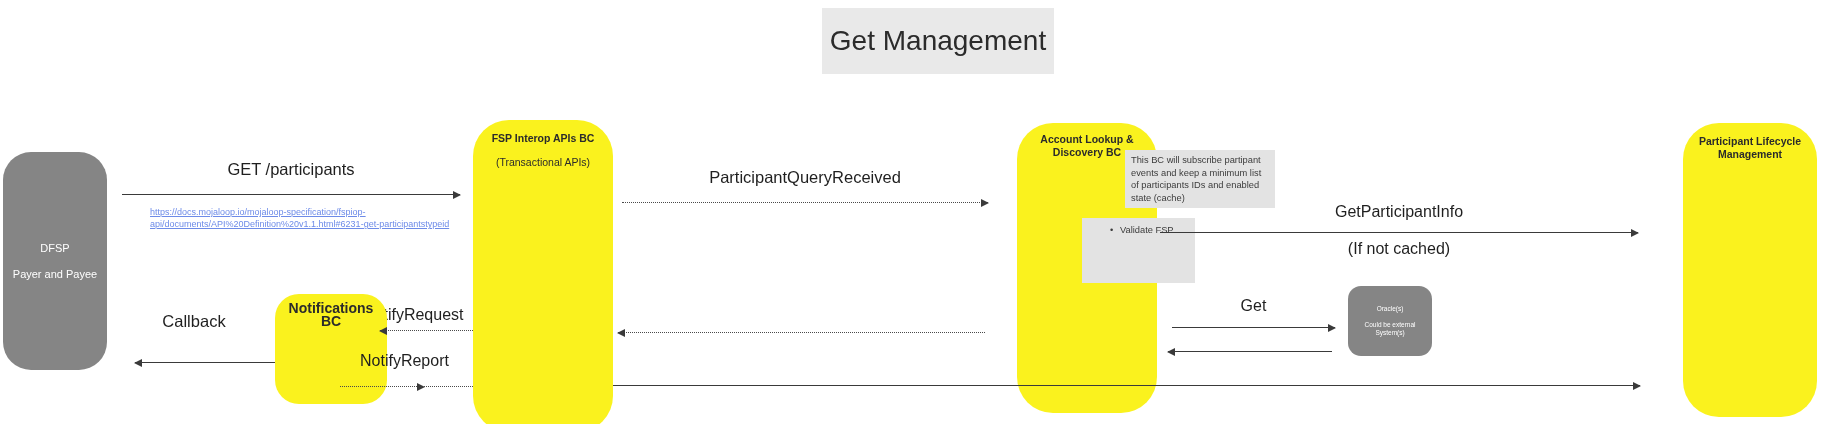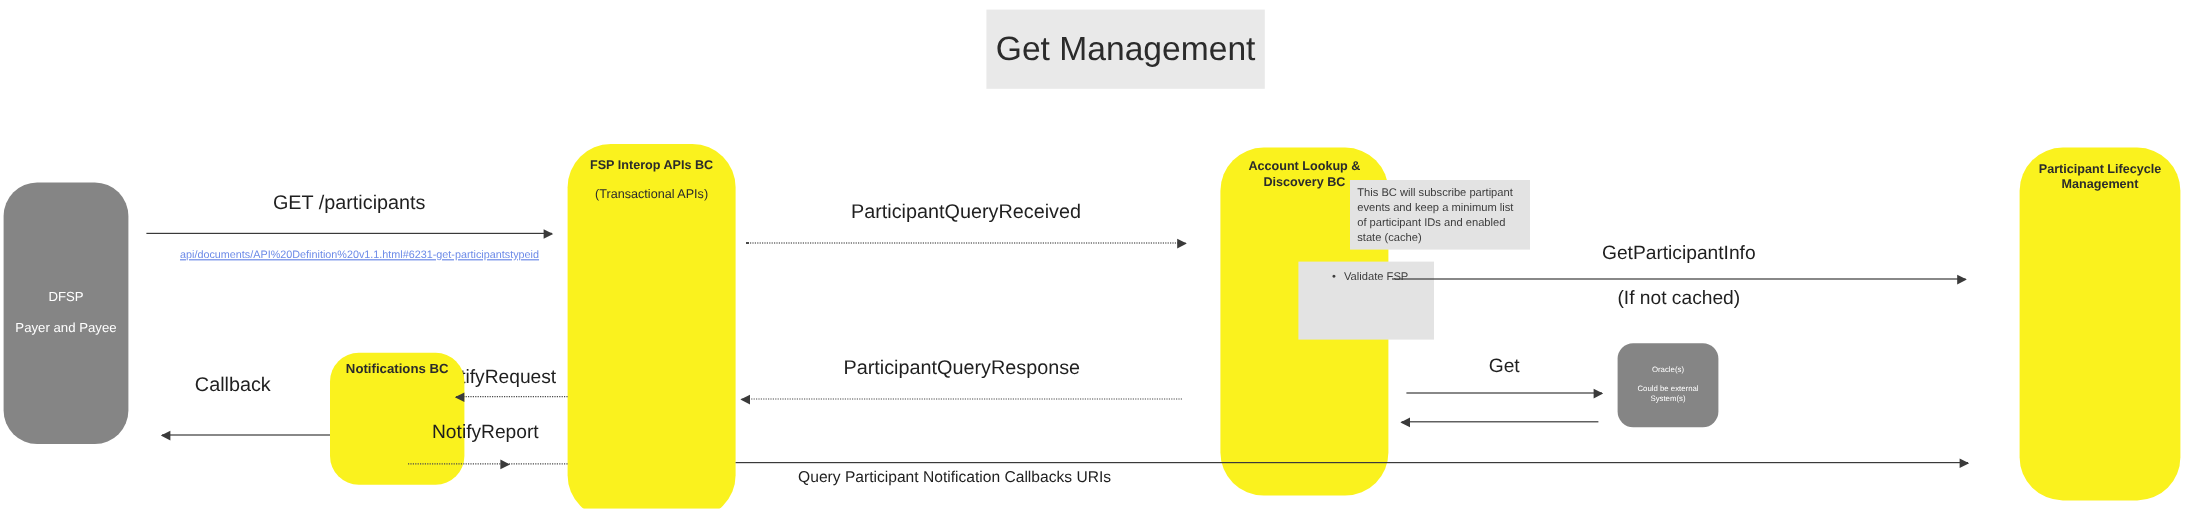--- a/index.html
+++ b/index.html
@@ -57,52 +57,53 @@
     <div>DFSP</div>
     <div style="margin-top:14px;">Payer and Payee</div>
   </div>
 
   <div class="shape yellow" style="left:473px;top:120px;width:140px;height:312px;padding-top:12px;">
     <div class="hdr">FSP Interop APIs BC</div>
     <div class="sub">(Transactional APIs)</div>
   </div>
 
   <div class="shape yellow" style="left:275px;top:294px;width:112px;height:110px;border-radius:24px;padding-top:8px;">
-    <div class="hdr" style="font-size:11px;">Notifications BC</div>
+    <div class="hdr" style="font-size:14px;">Notifications BC</div>
   </div>
 
   <div class="shape yellow" style="left:1017px;top:123px;width:140px;height:290px;padding-top:10px;">
     <div class="hdr">Account Lookup &amp; Discovery BC</div>
   </div>
 
   <div class="shape yellow" style="left:1683px;top:123px;width:134px;height:294px;padding-top:12px;">
     <div class="hdr">Participant Lifecycle Management</div>
   </div>
 
   <div class="shape grayblock oracletext" style="left:1348px;top:286px;width:84px;height:70px;border-radius:13px;padding:0 6px;">
     <div>Oracle(s)</div>
     <div class="l2">Could be external System(s)</div>
   </div>
 
   <div class="note" style="left:1125px;top:150px;width:150px;">
-    <span>This BC will subscribe partipant events and keep a minimum list of participant IDs and enabled state (cache)</span>
+    <span>This BC will subscribe partipant events and keep a minimum list of participants IDs and enabled state (cache)</span>
   </div>
 
   <div class="note" style="left:1082px;top:218px;width:113px;height:65px;padding-left:20px;">
     <ul>
       <li>Validate FSP</li>
     </ul>
   </div>
 
   <div class="msg" style="left:122px;top:160px;width:338px;">GET /participants</div>
   <div class="arr" style="left:122px;top:194px;width:338px;">
     <i class="hd r"></i>
   </div>
 
   <a class="link">
+    <span>https://docs.mojaloop.io/mojaloop-specification/fspiop-</span>
     <span>api/documents/API%20Definition%20v1.1.html#6231-get-participantstypeid</span>
   </a>
 
   <div class="msg" style="left:622px;top:168px;width:366px;">ParticipantQueryReceived</div>
   <div class="arr dot" style="left:622px;top:202px;width:366px;">
     <i class="hd r"></i>
   </div>
 
   <div class="msg small" style="left:1160px;top:203px;width:478px;">GetParticipantInfo</div>
   <div class="arr" style="left:1160px;top:232px;width:478px;">
@@ -111,21 +112,20 @@
   <div class="msg small" style="left:1160px;top:240px;width:478px;">(If not cached)</div>
 
   <div class="msg small" style="left:1172px;top:297px;width:163px;">Get</div>
   <div class="arr" style="left:1172px;top:327px;width:163px;">
     <i class="hd r"></i>
   </div>
   <div class="arr" style="left:1168px;top:351px;width:164px;">
     <i class="hd l"></i>
   </div>
 
-  <div class="msg" style="left:618px;top:298px;width:367px;">ParticipantQueryResponse</div>
   <div class="arr dot" style="left:618px;top:332px;width:367px;">
     <i class="hd l"></i>
   </div>
 
   <div class="msg small" style="left:363px;top:306px;text-align:left;">NotifyRequest</div>
   <div class="arr dot" style="left:380px;top:330px;width:93px;">
     <i class="hd l"></i>
   </div>
 
   <div class="msg small" style="left:360px;top:352px;text-align:left;z-index:4;">NotifyReport</div>
@@ -136,15 +136,14 @@
   <div class="msg" style="left:113px;top:308px;width:162px;line-height:27px;">
     <div>Callback</div>
   </div>
   <div class="arr" style="left:135px;top:362px;width:140px;">
     <i class="hd l"></i>
   </div>
 
   <div class="arr" style="left:613px;top:385px;width:1027px;">
     <i class="hd r"></i>
   </div>
-  <div class="msg tiny" style="left:613px;top:390px;width:365px;z-index:5;">Query Participant Notification Callbacks URIs</div>
 
 </div>
 
 </body></html>

